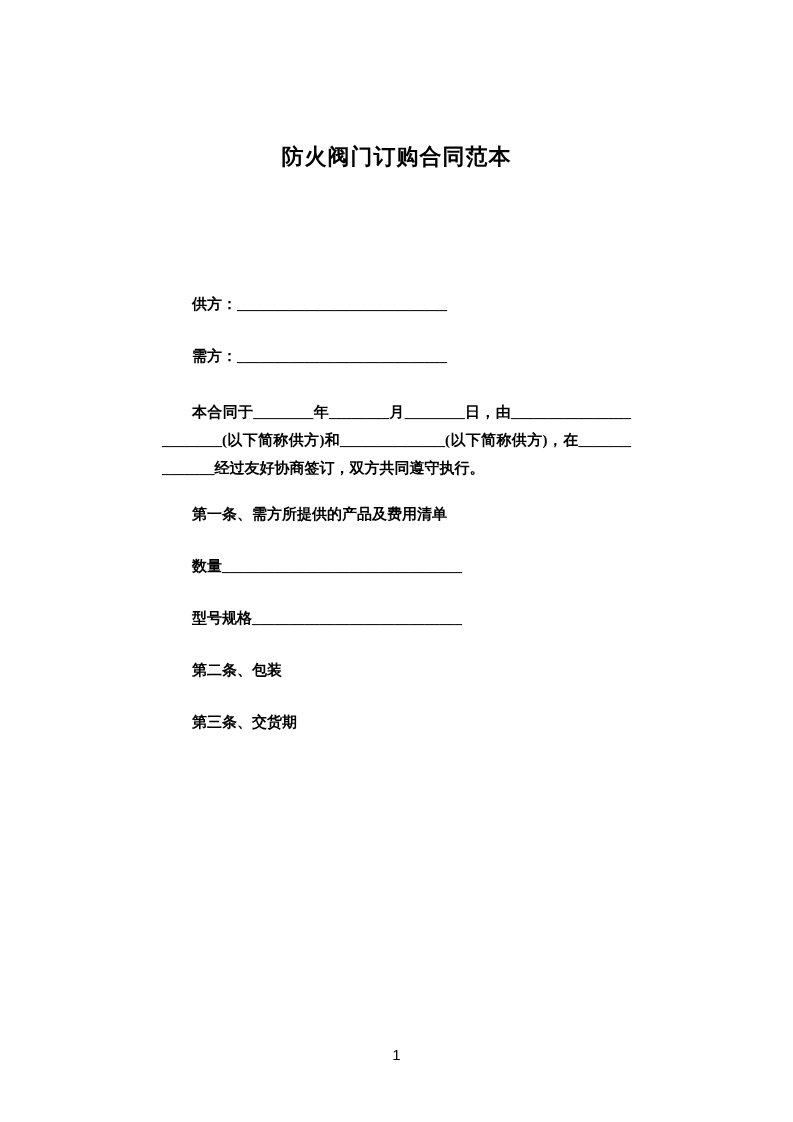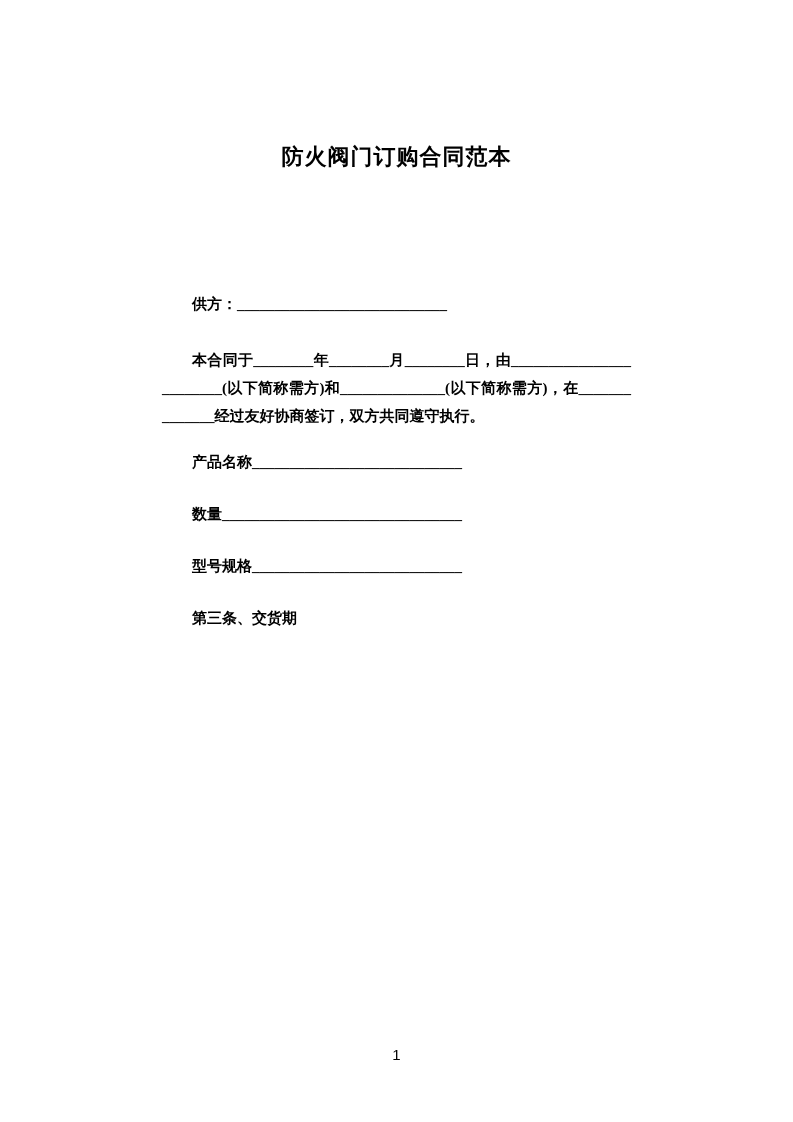--- a/index.html
+++ b/index.html
@@ -64,33 +64,35 @@
 </head>
 <body>
 
 <div class="page">
   <div class="content">
 
     <h1 class="title">防火阀门订购合同范本</h1>
 
     <p class="line bold indent">供方：____________________________</p>
 
+    <p class="line bold indent">需方：____________________________</p>
 
-    <p class="line bold indent intro">本合同于________年________月________日，由________________________(以下简称需方)和______________(以下简称需方)，在______________经过友好协商签订，双方共同遵守执行。</p>
+    <p class="line bold indent intro">本合同于________年________月________日，由________________________(以下简称供方)和______________(以下简称供方)，在______________经过友好协商签订，双方共同遵守执行。</p>
 
+    <p class="line bold indent">第一条、需方所提供的产品及费用清单</p>
 
-    <p class="line bold indent">产品名称____________________________</p>
 
     <p class="line bold indent">数量________________________________</p>
 
     <p class="line bold indent">型号规格____________________________</p>
 
 
 
 
+    <p class="line bold indent">第二条、包装</p>
 
 
     <p class="line bold indent">第三条、交货期</p>
 
   </div>
 
   <div class="page-number">1</div>
 </div>
 
 </body></html>

